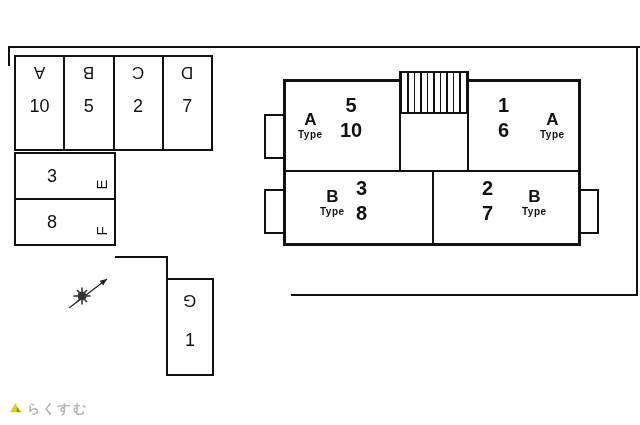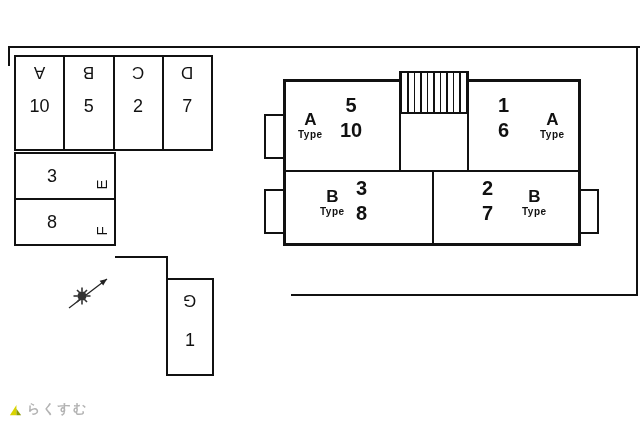--- a/index.html
+++ b/index.html
@@ -36,21 +36,21 @@
     background-color:#fff;
     background-image:repeating-linear-gradient(to right, #111 0 1.5px, #fff 1.5px 6.5px);
   }
   .unit { position:absolute; }
   .numcol { position:absolute; text-align:center; font-weight:bold; font-size:20px; line-height:25px; }
   .typecol { position:absolute; text-align:center; }
   .tl { font-size:17px; font-weight:bold; line-height:18px; }
   .tt { font-size:10px; font-weight:bold; letter-spacing:0.5px; }
 
   
-  .wm { position:absolute; display:flex; align-items:flex-end; gap:4px; }
+  .wm { position:absolute; display:flex; align-items:flex-start; gap:4px; }
   .wmtext { font-size:13px; color:#b3b3b3; font-weight:bold; letter-spacing:2px; }
 
   svg { display:block; }
 </style>
 </head>
 <body>
 
 <div id="canvas">
 
   <div class="line" style="left:8px;top:46px;width:632px;height:2px;"></div>

